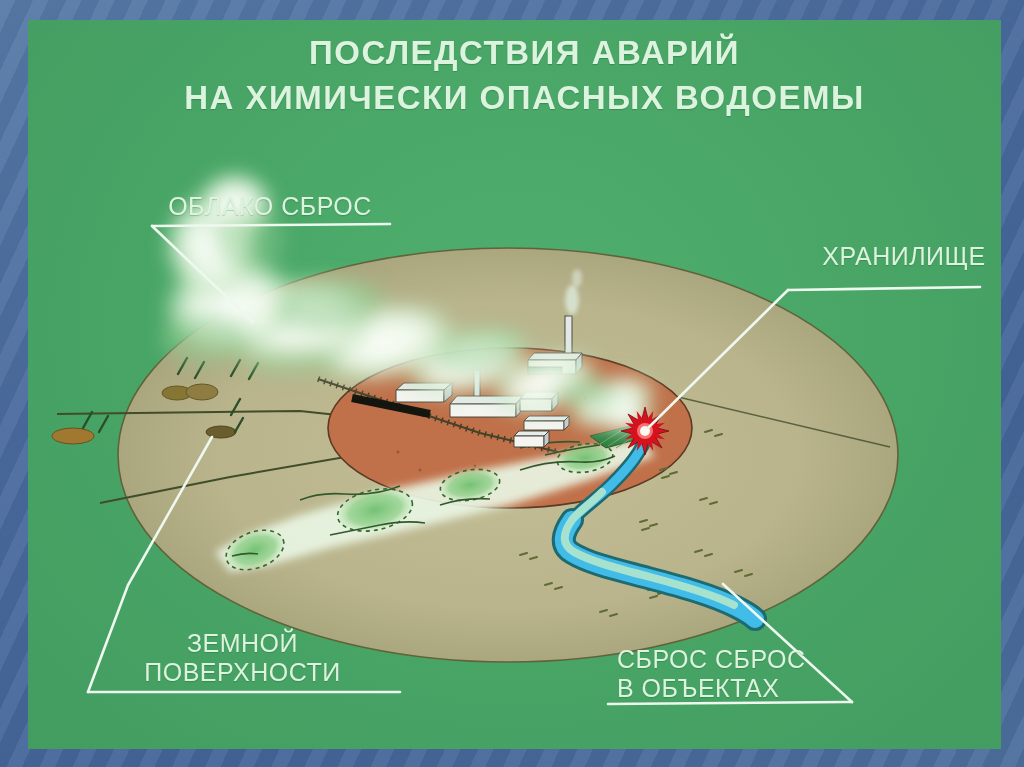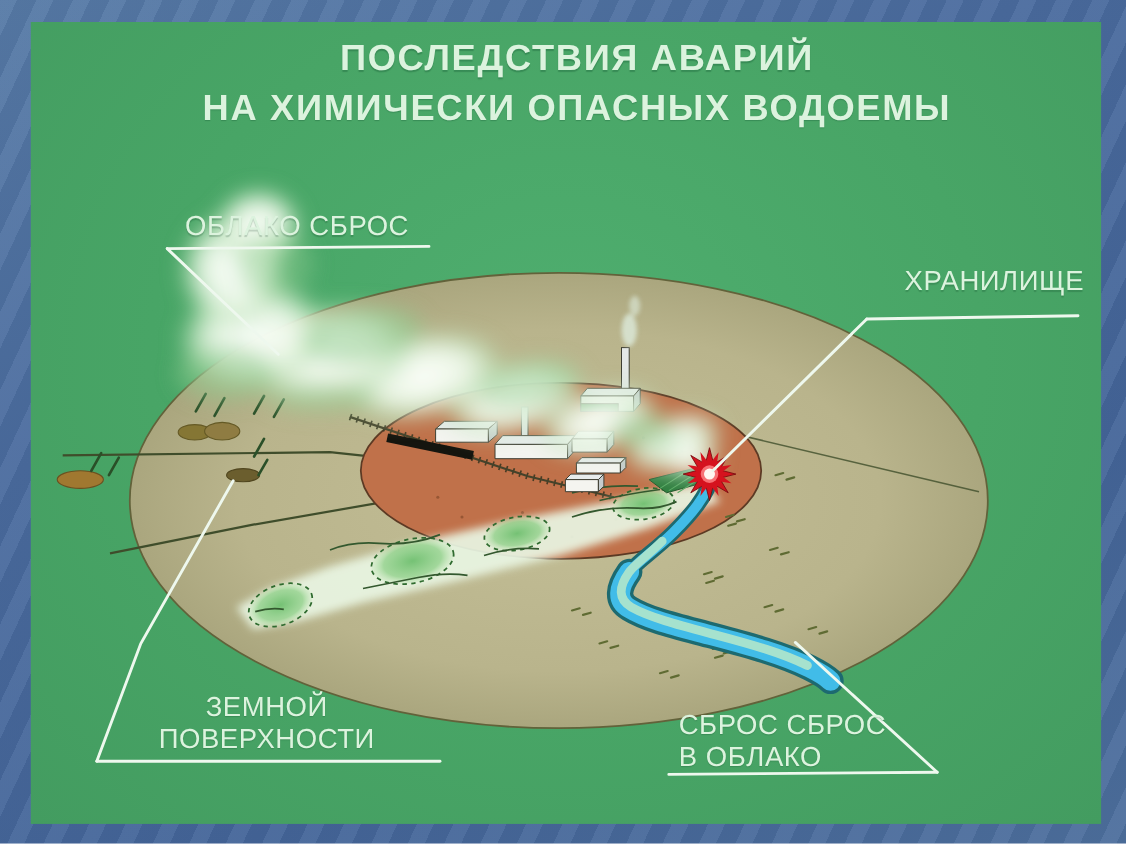--- a/index.html
+++ b/index.html
@@ -261,15 +261,15 @@
   <div class="diagram-label lbl-storage">
     <div>ХРАНИЛИЩЕ</div>
   </div>
 
   <div class="diagram-label lbl-ground">
     <div>ЗЕМНОЙ ПОВЕРХНОСТИ</div>
   </div>
 
   <div class="diagram-label lbl-water">
     <div>СБРОС СБРОС</div>
-    <div>В ОБЛАКО</div>
+    <div>В ОБЪЕКТАХ</div>
   </div>
 </div>
 
 </body></html>

